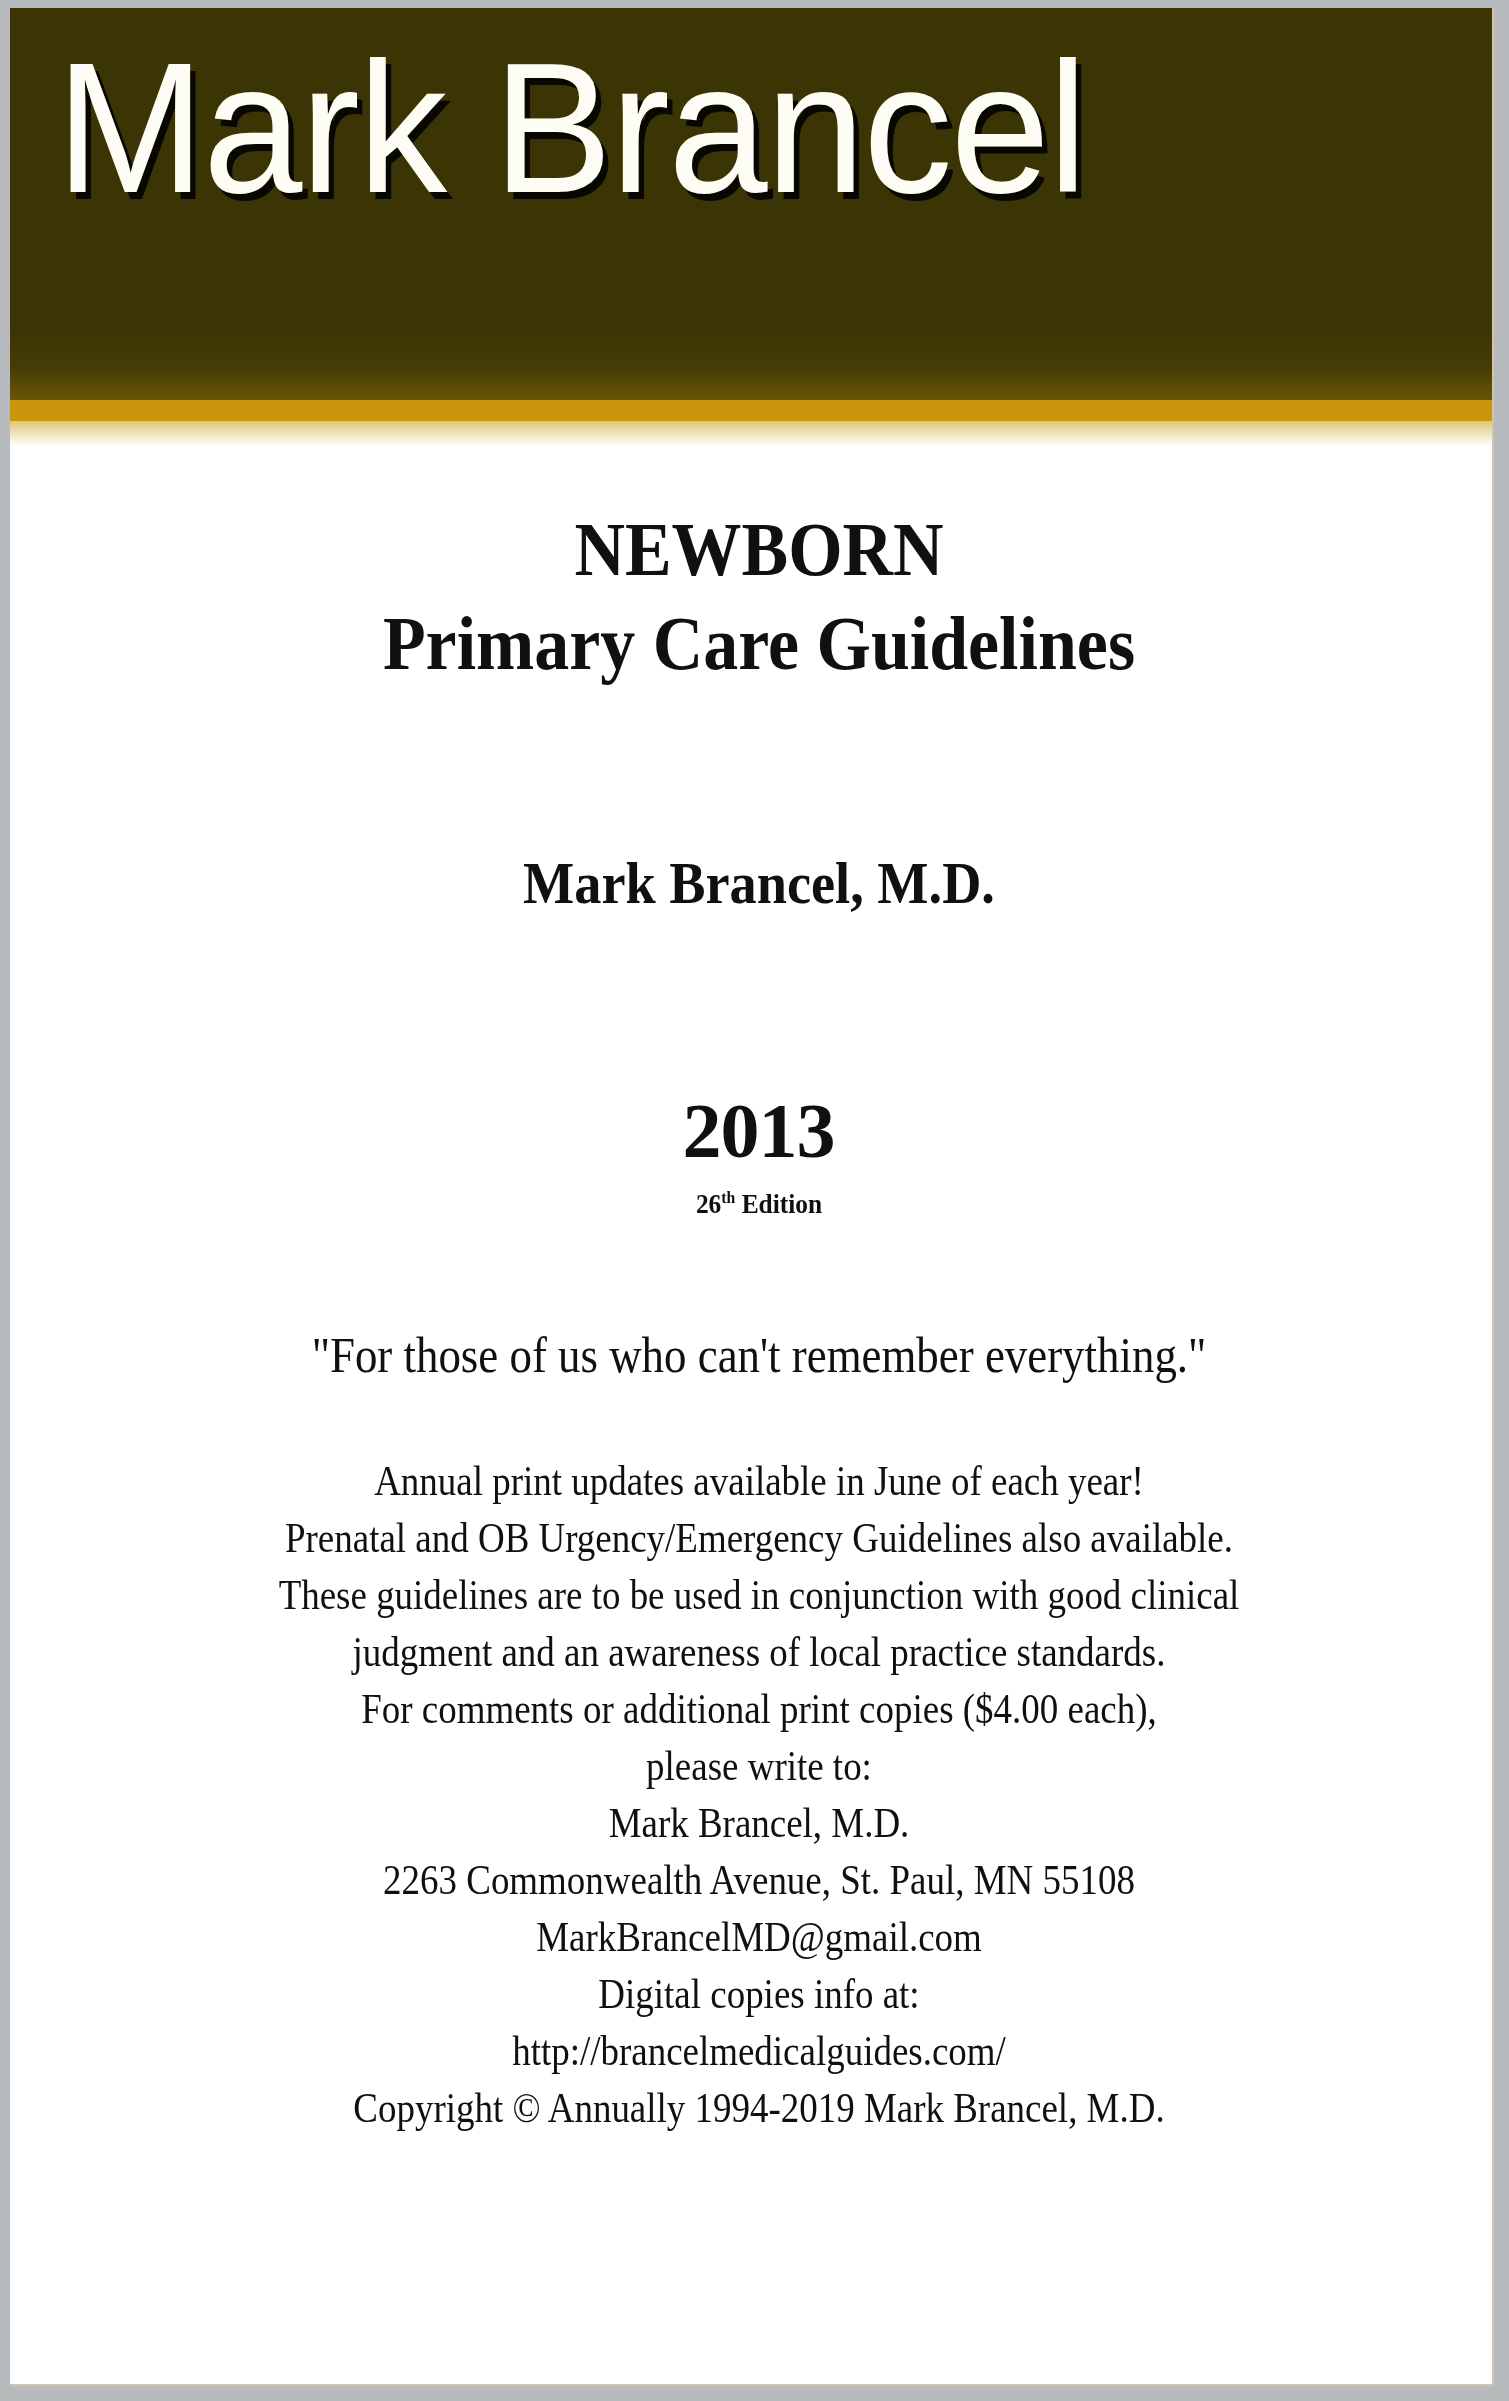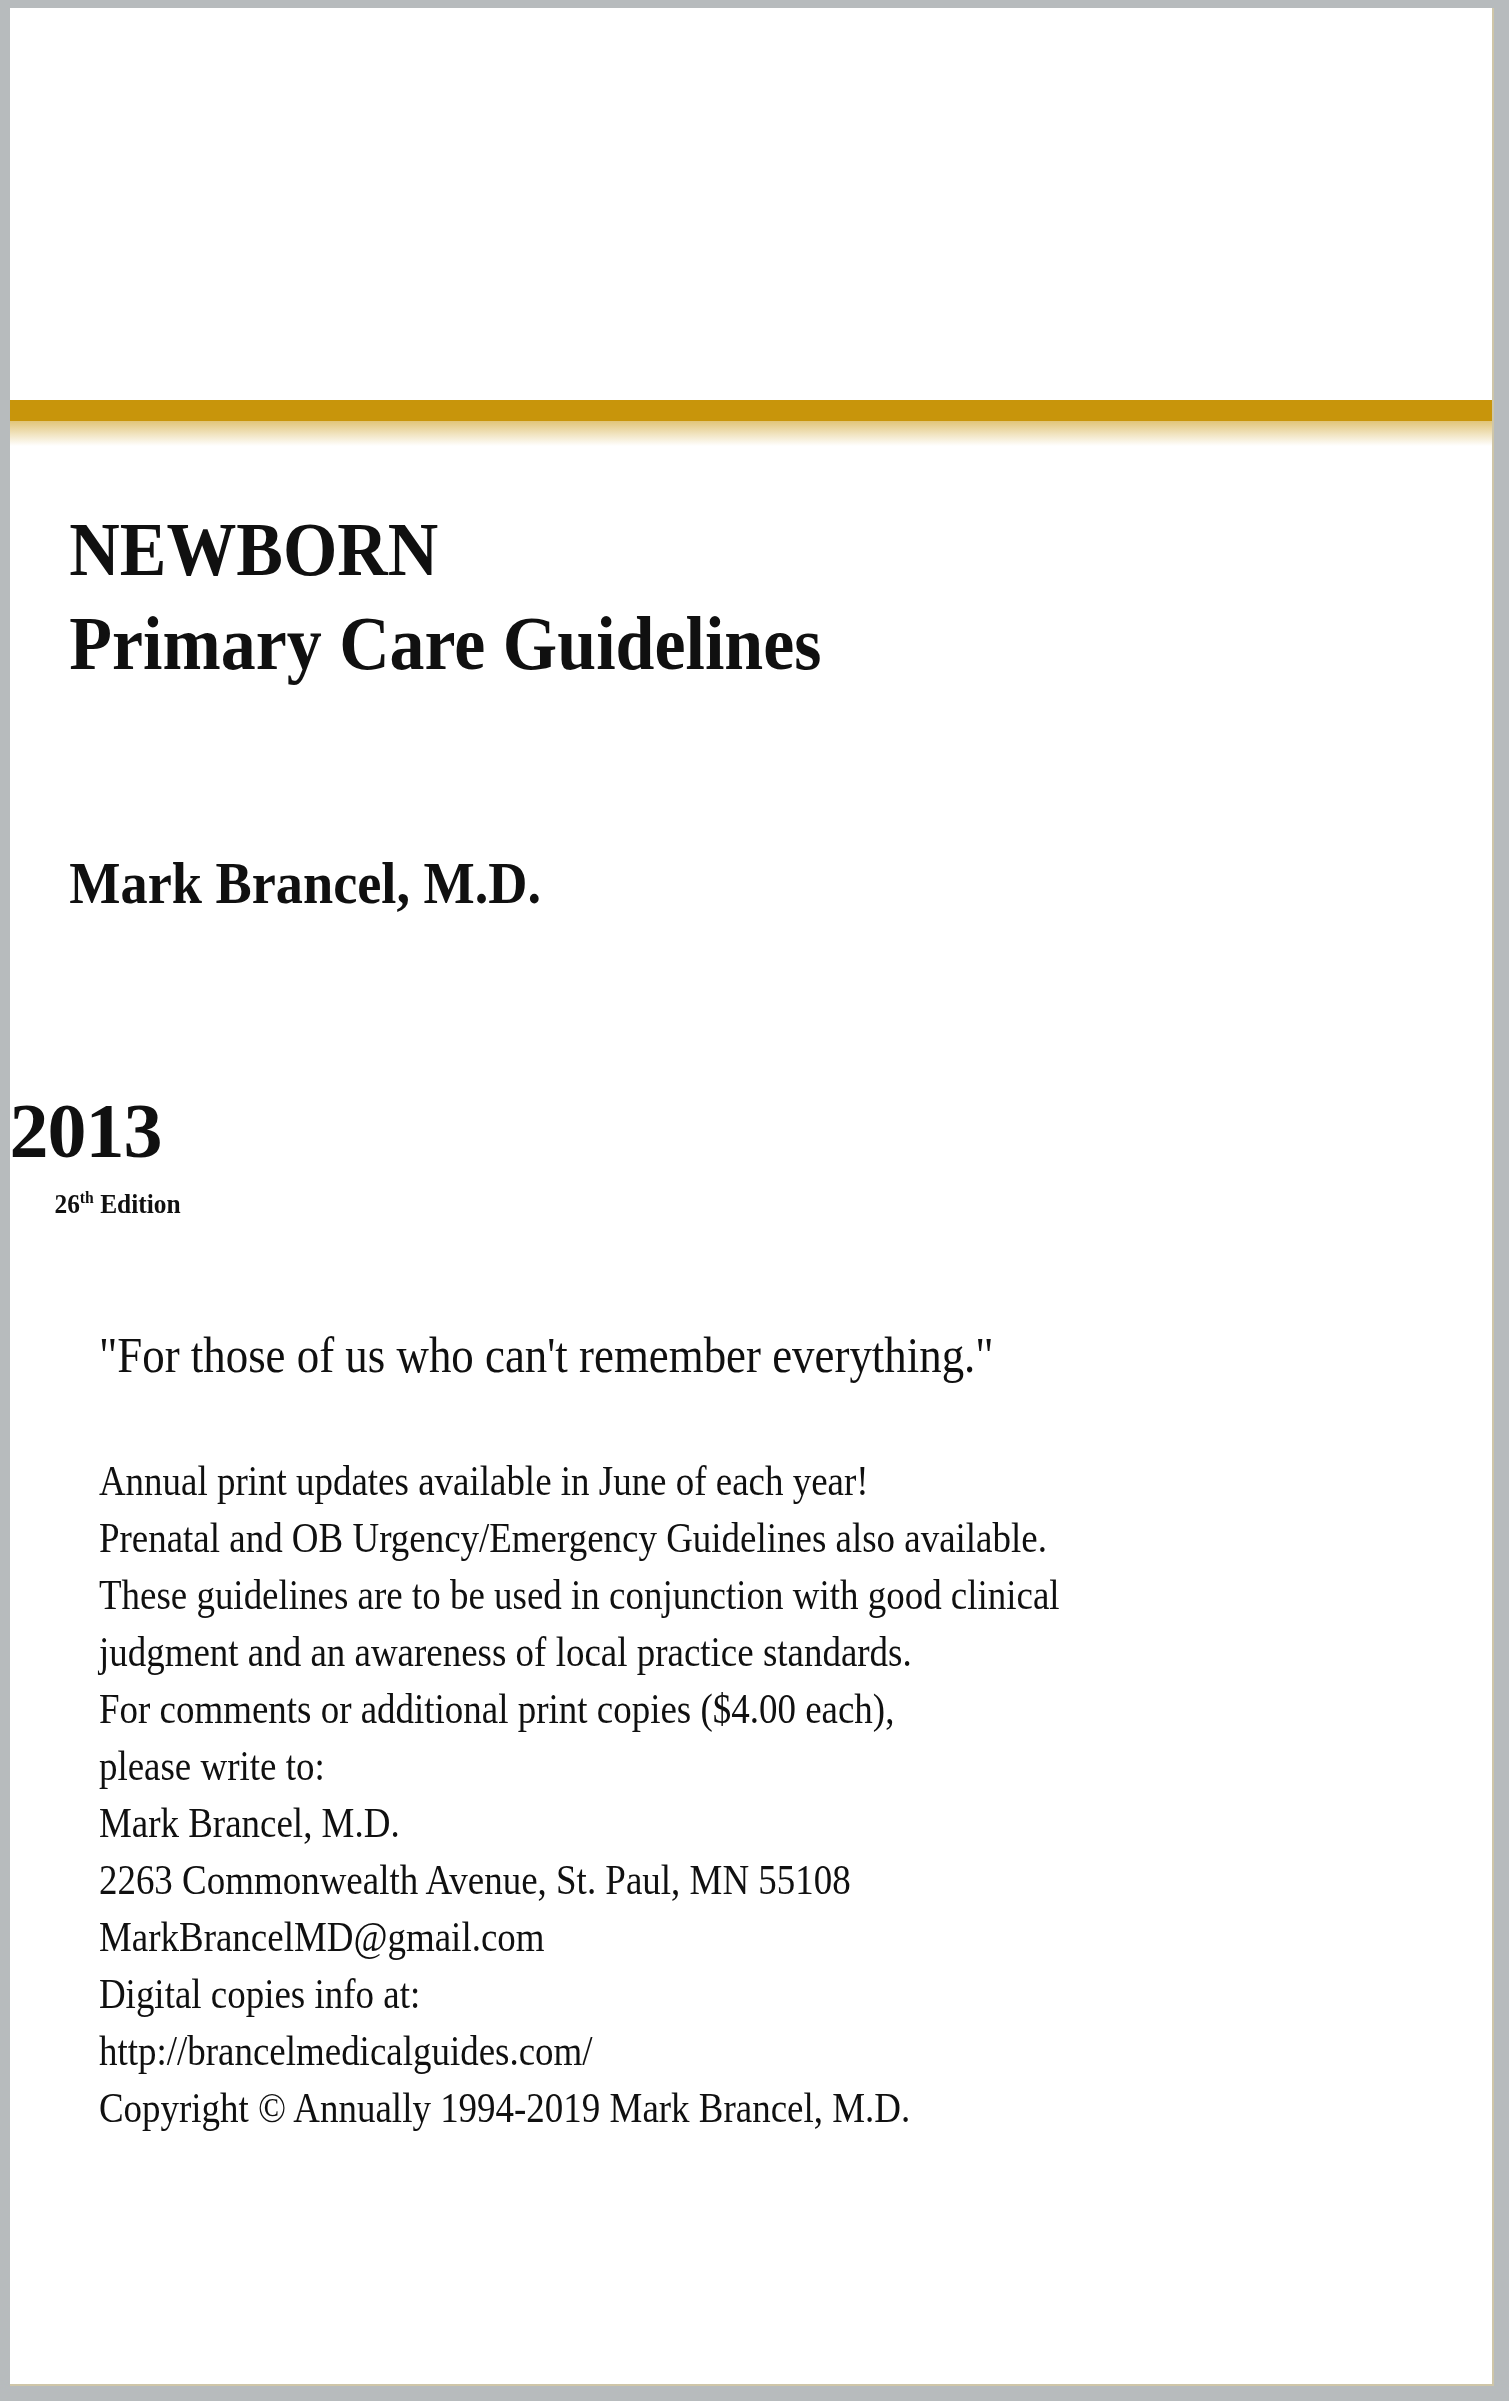--- a/index.html
+++ b/index.html
@@ -68,25 +68,25 @@
     left: 0;
     top: 413px;
     width: 100%;
     height: 25px;
     background: linear-gradient(to bottom, rgba(200,149,11,0.55) 0%, rgba(255,255,255,0) 100%);
   }
 
   
   .cover-body {
     position: absolute;
-    left: 0;
+    left: 8px;
     top: 438px;
     width: 100%;
     height: 1940px;
-    text-align: left;
+    text-align: center;
     color: #101010;
   }
 
   .doc-title {
     margin: 0;
     padding: 0;
     font-weight: bold;
     font-size: 76px;
     line-height: 93px;
     letter-spacing: 0px;
@@ -150,20 +150,23 @@
     line-height: 57px;
     transform: scaleX(0.88);
     white-space: nowrap;
   }
 </style>
 </head>
 <body>
 
 <div class="page-frame">
 
+  <div class="masthead">
+    <div class="masthead-title">Mark Brancel</div>
+  </div>
 
   <div class="gold-rule"></div>
   <div class="gold-fade"></div>
 
   <div class="cover-body">
 
     <div class="doc-title doc-title-line1">NEWBORN</div>
 
     <div class="doc-title doc-title-line2">Primary Care Guidelines</div>
 

